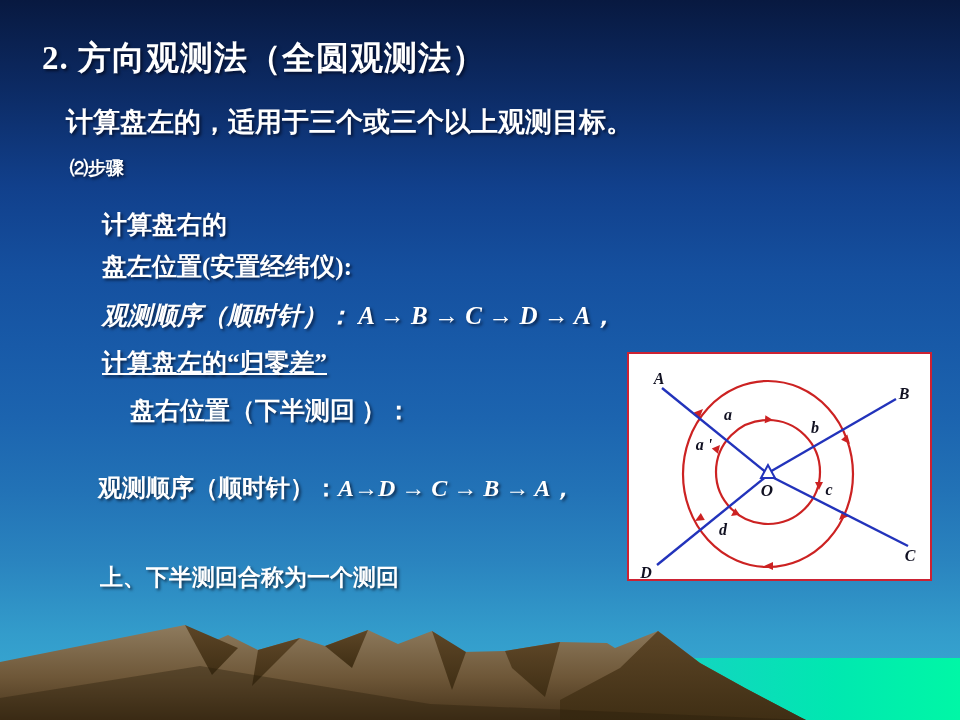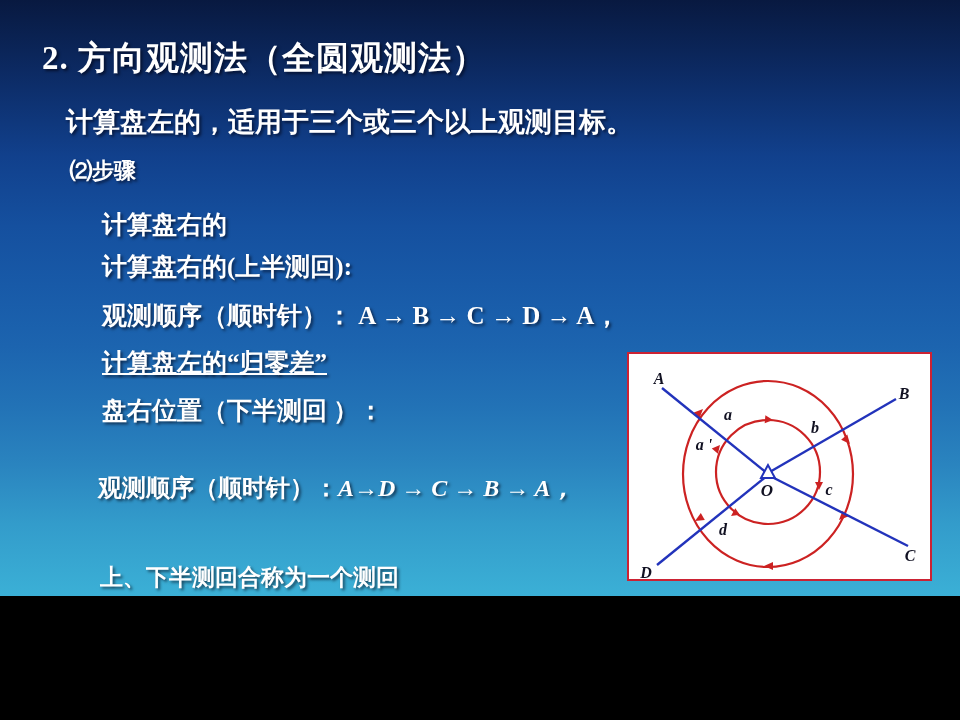--- a/index.html
+++ b/index.html
@@ -1,41 +1,41 @@
 <!DOCTYPE html>
 <html><head>
 <meta charset="utf-8">
 <style>
   html,body{margin:0;padding:0;background:#000;}
   .slide{
     position:relative;
-    width:960px;height:596px;
+    width:960px;height:720px;
     overflow:hidden;
     font-family:"Liberation Serif","DejaVu Serif",serif;
     background:linear-gradient(180deg,
       #081940 0%, #0c2a63 12%, #11408c 26%, #15509f 38%,
       #185aa8 48%, #1c64af 58%, #2272b6 68%, #2a84bf 78%,
       #339ccb 88%, #3bb0d6 100%);
   }
   .txt{
     position:absolute;
     color:#ffffff;
     font-weight:bold;
     white-space:nowrap;
     text-shadow:2px 2px 3px rgba(0,0,15,0.6);
   }
   .title{left:42px;top:36px;font-size:33px;letter-spacing:1px;}
   .intro{left:66px;top:104px;font-size:27px;}
-  .steps-heading{left:70px;top:156px;font-size:22px;}
+  .steps-heading{left:70px;top:156px;font-size:18px;}
   .step{left:102px;font-size:25px;}
   .step-0{top:208px;}
   .step-1{top:250px;}
-  .step-2{top:299px;}
+  .step-2{top:299px;font-style:italic;}
   .step-3{top:346px;text-decoration:underline;}
-  .step-4{top:394px;}
+  .step-4{top:394px;margin-left:28px;}
   .step-5{top:472px;font-size:24px;left:98px;}
   .step-6{top:489px;}
   .footer-note{left:100px;top:562px;font-size:23px;}
   .seq{font-family:"Liberation Serif","DejaVu Serif",serif;}
   .seq-italic{font-style:italic;}
   .diagram{
     position:absolute;left:627px;top:352px;width:301px;height:225px;
     background:#ffffff;border:2px solid #cc2233;box-sizing:content-box;
   }
   .diagram svg{display:block;}
@@ -44,21 +44,21 @@
 </head>
 <body>
 
 <div class="slide">
 
   <div class="txt title">2. 方向观测法（全圆观测法）</div>
   <div class="txt intro">计算盘左的，适用于三个或三个以上观测目标。</div>
   <div class="txt steps-heading">⑵步骤</div>
 
   <div class="txt step step-0">计算盘右的</div>
-  <div class="txt step step-1">计算盘右的(上半测回):</div>
+  <div class="txt step step-1">盘左位置(安置经纬仪):</div>
   <div class="txt step step-2"><span>观测顺序（顺时针）： </span><span class="seq">A → B → C → D → A，</span></div>
   <div class="txt step step-3">计算盘左的“归零差”</div>
   <div class="txt step step-4">盘右位置（下半测回 ）：</div>
   <div class="txt step step-5"><span>观测顺序（顺时针）：</span><span class="seq seq-italic">A→D → C → B → A，</span></div>
 
   <div class="txt footer-note">上、下半测回合称为一个测回</div>
 
   <div class="diagram">
     <svg width="301" height="225" viewBox="0 0 301 225">
 

